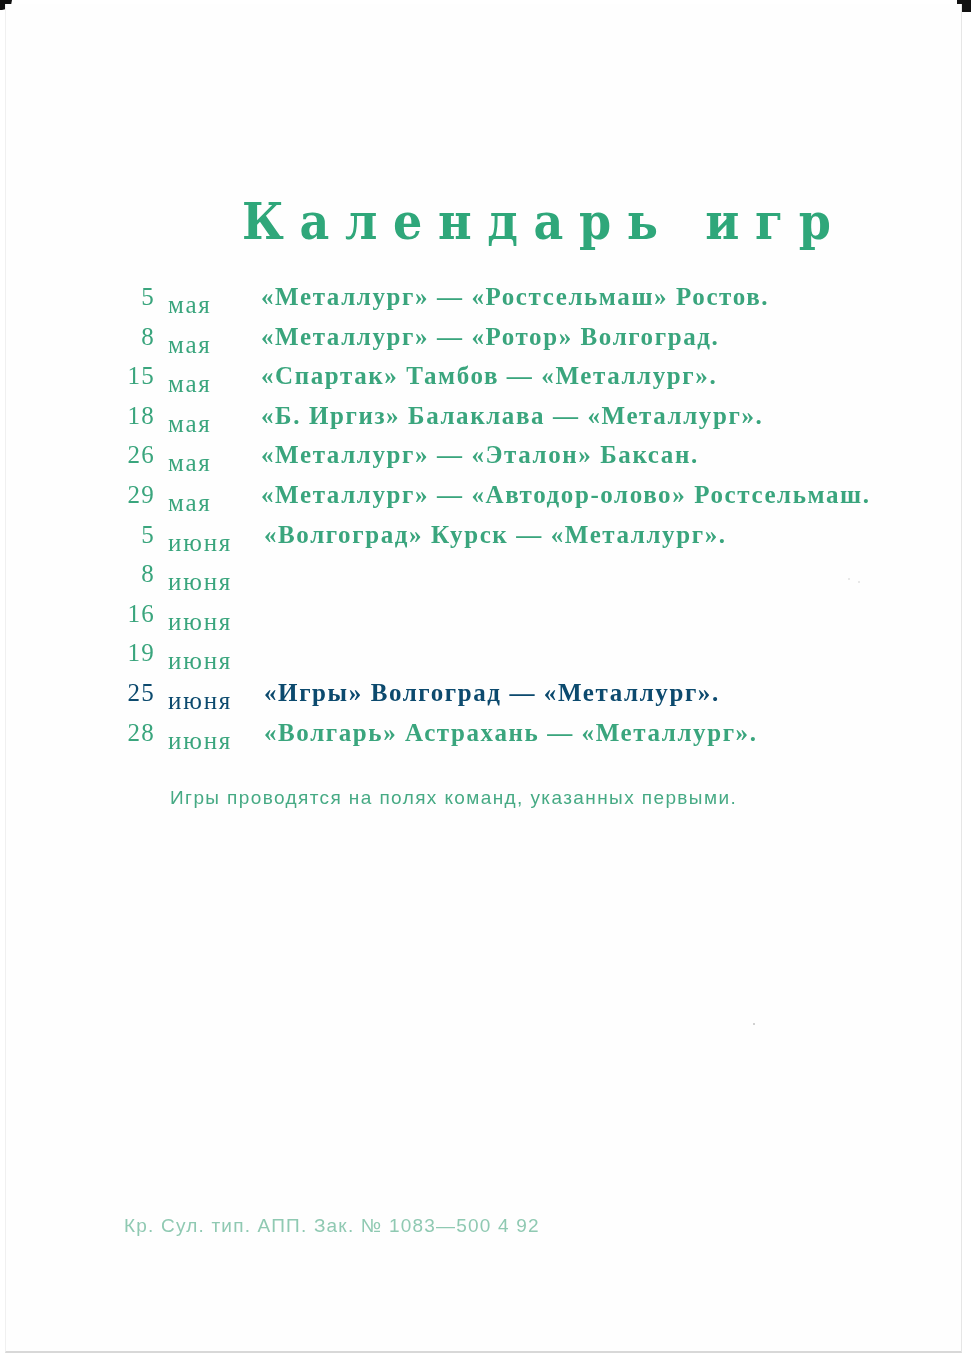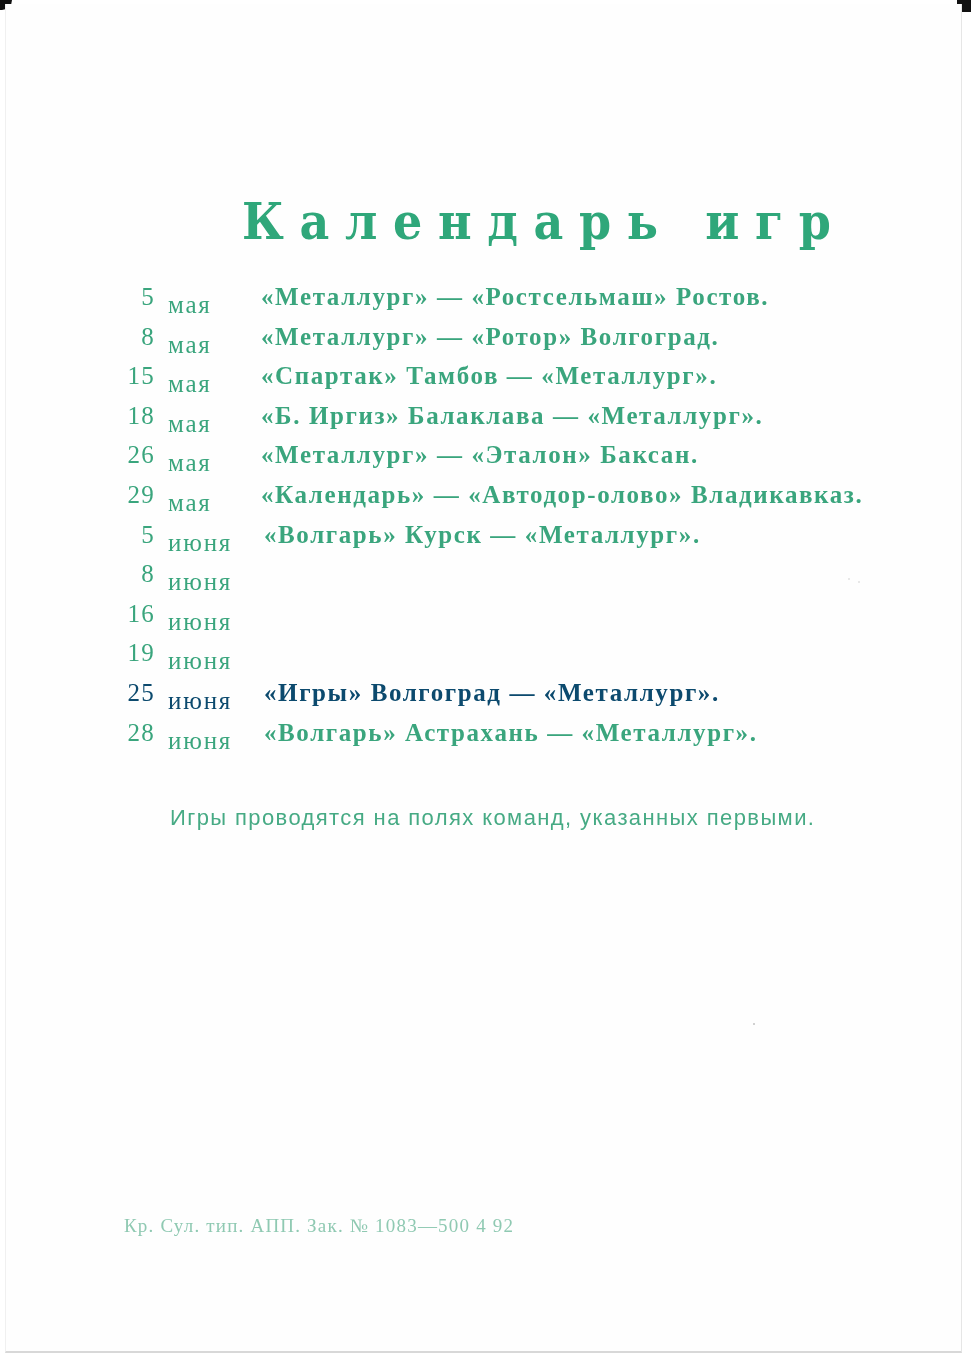--- a/index.html
+++ b/index.html
@@ -92,33 +92,32 @@
       letter-spacing: 1.6px;
     }
     .row.june .match { left: 264px; }
     .row.faded { color: #0c4a6e; }
     .note {
       position: absolute;
       left: 125px;
       top: 783px;
       width: 765px;
       font-family: "Liberation Sans Narrow", "Liberation Sans", sans-serif;
-      font-size: 22px;
+      font-size: 19px;
       line-height: 29px;
       color: #46aa84;
       letter-spacing: 1.4px;
       text-align: justify;
-      margin-top: 20px;
     }
     .note .indent { display: inline-block; width: 45px; }
     .imprint {
       position: absolute;
       left: 124px;
       top: 1215px;
-      font-family: Liberation Serif, serif;
+      font-family: Liberation Sans, sans-serif;
       font-size: 19px;
       color: #8fc9b2;
       letter-spacing: 1.2px;
       white-space: nowrap;
     }
     .speck {
       position: absolute;
       width: 2px; height: 2px;
       background: #9a9a9a;
       border-radius: 1px;
@@ -158,26 +157,26 @@
     <span class="match">«Б. Иргиз» Балаклава — «Металлург».</span>
   </div>
   <div class="row may">
     <span class="day">26</span>
     <span class="month">мая</span>
     <span class="match">«Металлург» — «Эталон» Баксан.</span>
   </div>
   <div class="row may">
     <span class="day">29</span>
     <span class="month">мая</span>
-    <span class="match">«Календарь» — «Автодор-олово» Владикавказ.</span>
+    <span class="match">«Металлург» — «Автодор-олово» Ростсельмаш.</span>
   </div>
   <div class="row june">
     <span class="day">5</span>
     <span class="month">июня</span>
-    <span class="match">«Волгарь» Курск — «Металлург».</span>
+    <span class="match">«Волгоград» Курск — «Металлург».</span>
   </div>
   <div class="row june">
     <span class="day">8</span>
     <span class="month">июня</span>
   </div>
   <div class="row june">
     <span class="day">16</span>
     <span class="month">июня</span>
   </div>
   <div class="row june">

